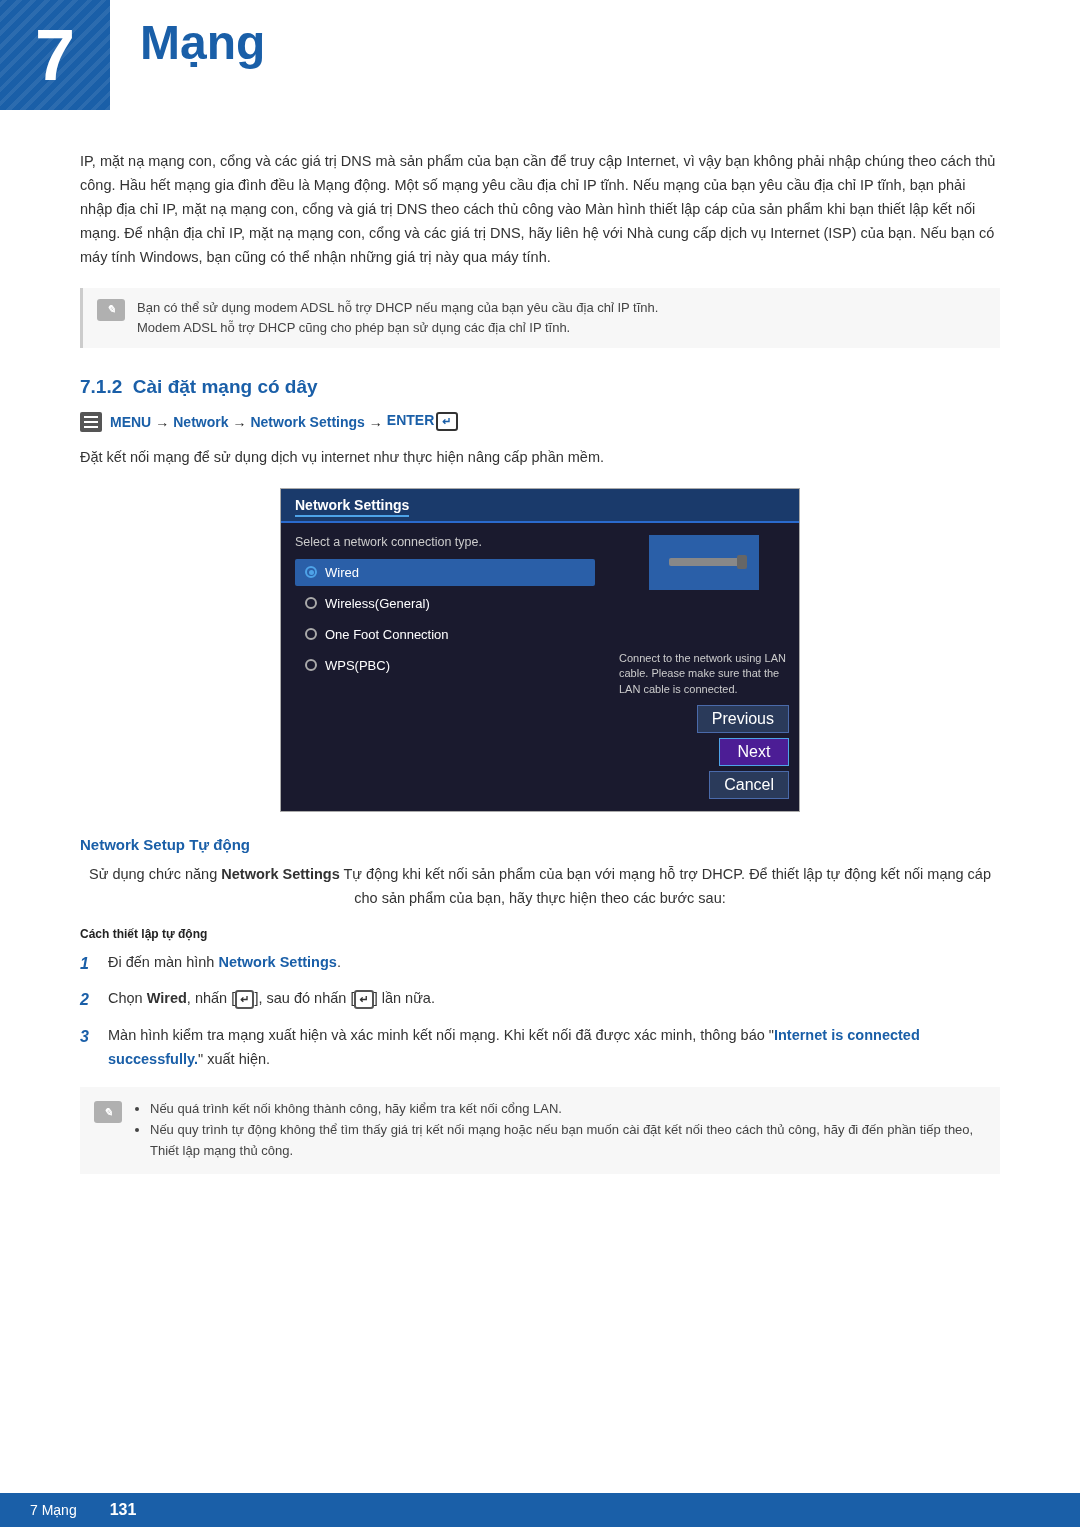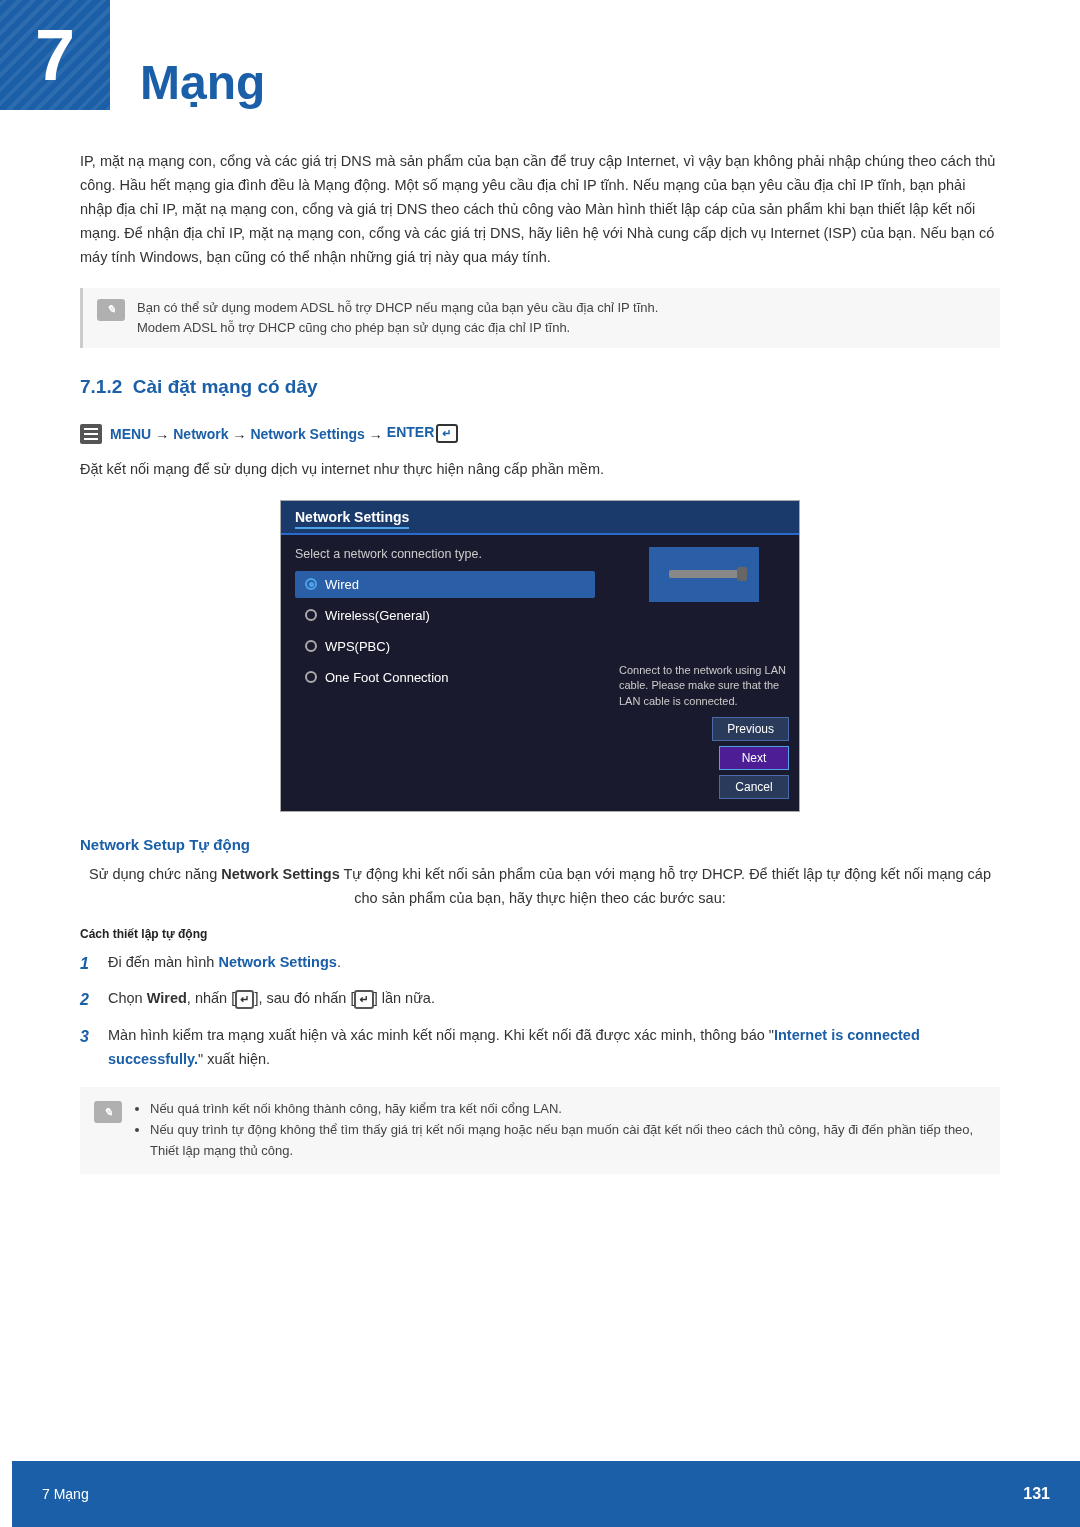--- a/index.html
+++ b/index.html
@@ -9,21 +9,21 @@
       width: 1080px;
       min-height: 1527px;
       position: relative;
       font-size: 15px;
       color: #222;
     }
 
     
     .chapter-header {
       display: flex;
-      align-items: flex-end;
+      align-items: flex-start;
       padding: 0 0 20px 0;
       border-bottom: none;
     }
 
     .chapter-number-block {
       background: #1a5fa8;
       color: #fff;
       font-size: 72px;
       font-weight: bold;
       width: 110px;
@@ -95,21 +95,21 @@
     .note-text {
       font-size: 13px;
       line-height: 1.55;
       color: #444;
     }
 
     .section-heading {
       font-size: 19px;
       font-weight: bold;
       color: #1a5fa8;
-      margin-bottom: 26px;
+      margin-bottom: 14px;
       margin-top: 10px;
     }
 
     .menu-path {
       display: flex;
       align-items: center;
       font-size: 14px;
       font-weight: bold;
       color: #222;
       margin-bottom: 14px;
@@ -296,21 +296,21 @@
       flex-direction: column;
       gap: 5px;
       align-items: flex-end;
     }
 
     .dialog-btn {
       background: #2a3a5a;
       color: #fff;
       border: 1px solid #4a6aaa;
       padding: 4px 14px;
-      font-size: 12px;
+      font-size: 16px;
       cursor: pointer;
       min-width: 70px;
       text-align: center;
     }
 
     .dialog-btn.active {
       background: #4c1d95;
       border-color: #4ea3e8;
     }
 
@@ -417,28 +417,28 @@
       padding-left: 16px;
       font-size: 13px;
       line-height: 1.6;
       color: #444;
     }
 
     
     .page-footer {
       position: absolute;
       bottom: 0;
-      left: 12px;
+      left: 0;
       right: 0;
       background: #1a5fa8;
       color: #fff;
       display: flex;
-      justify-content: space-between;
-      align-items: center;
-      padding: 24px 30px;
+      justify-content: flex-start;
+      align-items: center;
+      padding: 8px 30px;
       font-size: 14px;
     }
 
     .footer-text {
       margin-right: 10px;
     }
 
     .footer-page-num {
       font-size: 16px;
       font-weight: bold;
@@ -509,26 +509,26 @@
             <span>Wired</span>
           </div>
 
           <div class="network-option">
             <div class="radio-dot"></div>
             <span>Wireless(General)</span>
           </div>
 
           <div class="network-option">
             <div class="radio-dot"></div>
-            <span>WPS(PBC)</span>
+            <span>One Foot Connection</span>
           </div>
 
           <div class="network-option">
             <div class="radio-dot"></div>
-            <span>One Foot Connection</span>
+            <span>WPS(PBC)</span>
           </div>
         </div>
 
         <div class="dialog-right">
           <div class="connection-visual">
             <div class="cable-visual"></div>
           </div>
           <div class="dialog-desc-text">Connect to the network using LAN cable. Please make sure that the LAN cable is connected.</div>
           <div class="dialog-buttons">
             <button class="dialog-btn">Previous</button>

